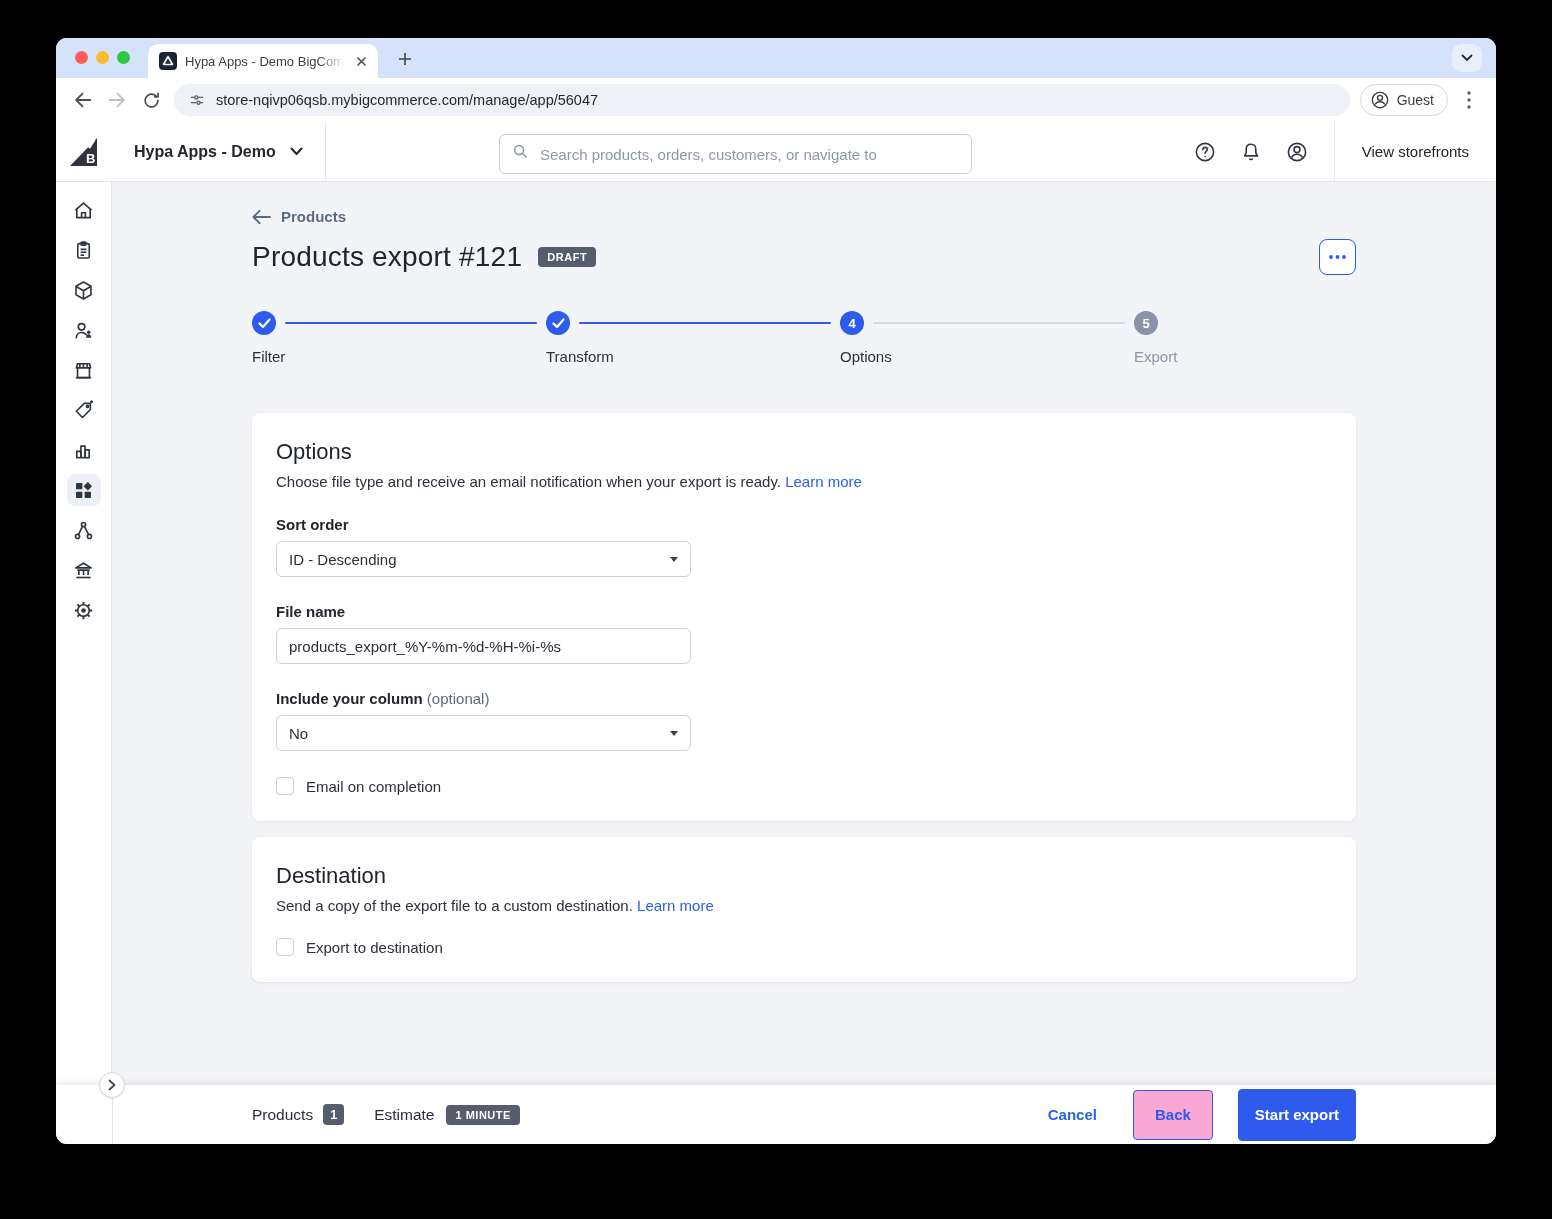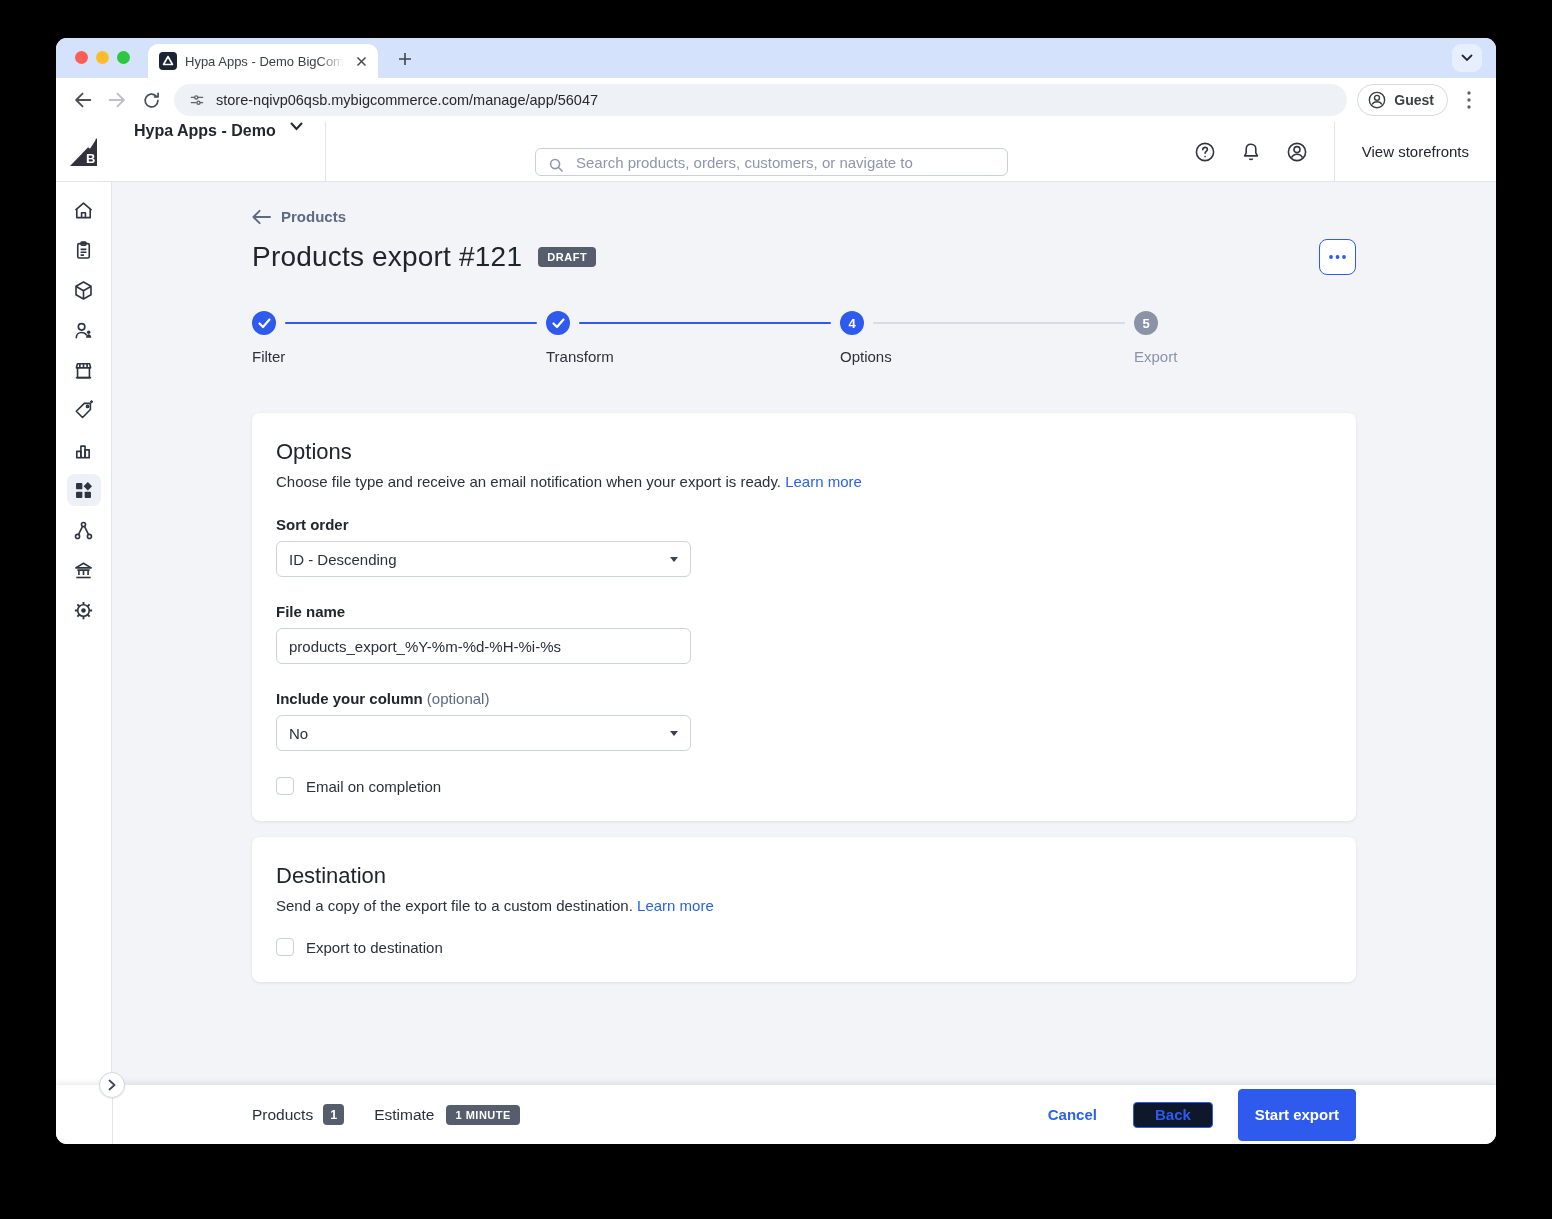--- a/index.html
+++ b/index.html
@@ -28,28 +28,28 @@
   .strip-chevron{position:absolute; right:14px; top:6px; width:30px; height:28px; border-radius:9px;
     background:#e7effd; display:flex; align-items:center; justify-content:center; cursor:pointer;}
   
   .toolbar{height:44px; background:#fff; display:flex; align-items:center; padding:0 12px 0 10px; flex:none;}
   .nav-ic{width:34px;height:34px;border-radius:50%;display:flex;align-items:center;justify-content:center;flex:none;cursor:pointer;}
   .urlbar{flex:1; height:32px; margin:0 10px 0 6px; background:#eef1f5; border-radius:16px;
     display:flex; align-items:center; padding:0 14px; gap:10px; min-width:0;}
   .url-text{font-size:14.5px; color:#26282d; white-space:nowrap; overflow:hidden;}
   .guest{height:32px; border:1px solid #d6d9dd; border-radius:16px; background:#fff;
     display:flex; align-items:center; gap:7px; padding:0 13px 0 9px; cursor:pointer; flex:none;}
-  .guest span{font-size:14px; color:#3c4043;font-weight:bold;}
+  .guest span{font-size:14px; color:#3c4043;}
   .kebab{width:30px;height:30px;display:flex;align-items:center;justify-content:center;margin-left:6px;cursor:pointer;flex:none;}
   
   .appheader{height:60px; background:#fff; border-bottom:1px solid var(--border); display:flex; align-items:stretch; position:relative; flex:none;}
   .logo-box{width:56px; display:flex; align-items:center; justify-content:center; flex:none;}
-  .store-dd{display:flex; align-items:flex-start; gap:14px; padding:0 22px; border-right:1px solid var(--border); cursor:pointer;}
+  .store-dd{display:flex; align-items:center; gap:14px; padding:0 22px; border-right:1px solid var(--border); cursor:pointer;}
   .store-dd b{font-size:16px; color:#23262d;}
-  .search-wrap{position:absolute; left:479px; top:12px; width:473px; height:28px;margin-top:14px;}
+  .search-wrap{position:absolute; left:443px; top:12px; width:473px; height:40px;}
   .search-wrap input{width:100%; height:100%; border:1px solid #c9cfdb; border-radius:6px;
     padding:0 12px 0 40px; font-size:15px; color:var(--text); font-family:inherit; background:#fff; outline:none;}
   .search-wrap input::placeholder{color:#8e96ab;}
   .search-ic{position:absolute; left:12px; top:8px;}
   .hdr-right{margin-left:auto; display:flex; align-items:stretch;}
   .hdr-icons{display:flex; align-items:center; gap:20px; padding:0 24px;}
   .hdr-icons .ic{width:26px;height:26px;display:flex;align-items:center;justify-content:center;cursor:pointer;}
   .storefronts{display:flex; align-items:center; padding:0 27px; border-left:1px solid var(--border);
     font-size:15px; color:#23262d; cursor:pointer;}
   
@@ -103,22 +103,22 @@
     padding:0 140px 0 196px; box-shadow:0 -2px 6px rgba(32,36,44,.10); position:relative; z-index:3;}
   .footer::before{content:""; position:absolute; left:56px; top:0; bottom:0; width:1px; background:var(--border);}
   .f-label{font-size:15.5px; color:var(--text);}
   .count-badge{margin-left:10px; background:var(--badge); color:#fff; font-size:12.5px; font-weight:700;
     min-width:21px; height:21px; border-radius:4px; display:inline-flex; align-items:center; justify-content:center; padding:0 5px;}
   .est{margin-left:30px;}
   .time-badge{margin-left:12px; background:var(--badge); color:#fff; font-size:11px; font-weight:700;
     letter-spacing:.5px; padding:4px 9px; border-radius:4px;}
   .f-right{margin-left:auto; display:flex; align-items:center;}
   .cancel{font-size:15px; font-weight:700; color:var(--link); cursor:pointer;}
-  .back-btn{margin-left:36px; background:#0f172a; border:1px solid var(--accent); color:var(--accent);
-    font-size:15px; font-weight:700; padding:0 21px; height:26px; border-radius:4px; cursor:pointer; font-family:inherit;}
+  .back-btn{margin-left:36px; background:#f9a8d4; border:1px solid var(--accent); color:var(--accent);
+    font-size:15px; font-weight:700; padding:0 21px; height:50px; border-radius:4px; cursor:pointer; font-family:inherit;}
   .start-btn{margin-left:25px; background:var(--accent); border:1px solid var(--accent); color:#fff;
     font-size:15px; font-weight:700; padding:0 16px; height:52px; border-radius:4px; cursor:pointer; font-family:inherit;}
   .expander{position:absolute; left:43px; top:1034px; width:26px; height:26px; border-radius:50%;
     background:#fff; border:1px solid #d3d8e0; display:flex; align-items:center; justify-content:center;
     cursor:pointer; z-index:5; box-shadow:0 1px 2px rgba(0,0,0,.08);}
   svg{display:block;}
 </style>
 </head>
 <body>
 

